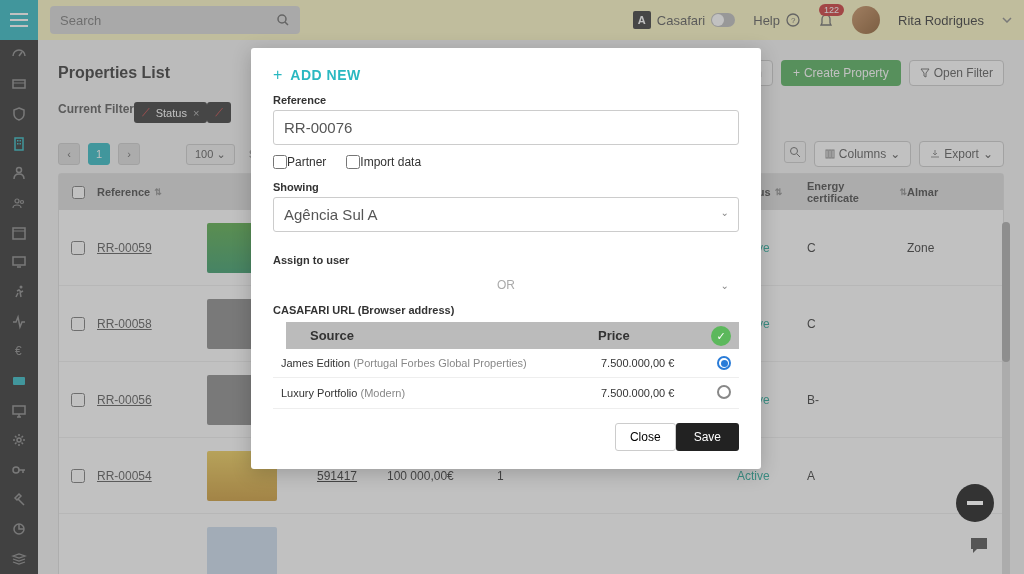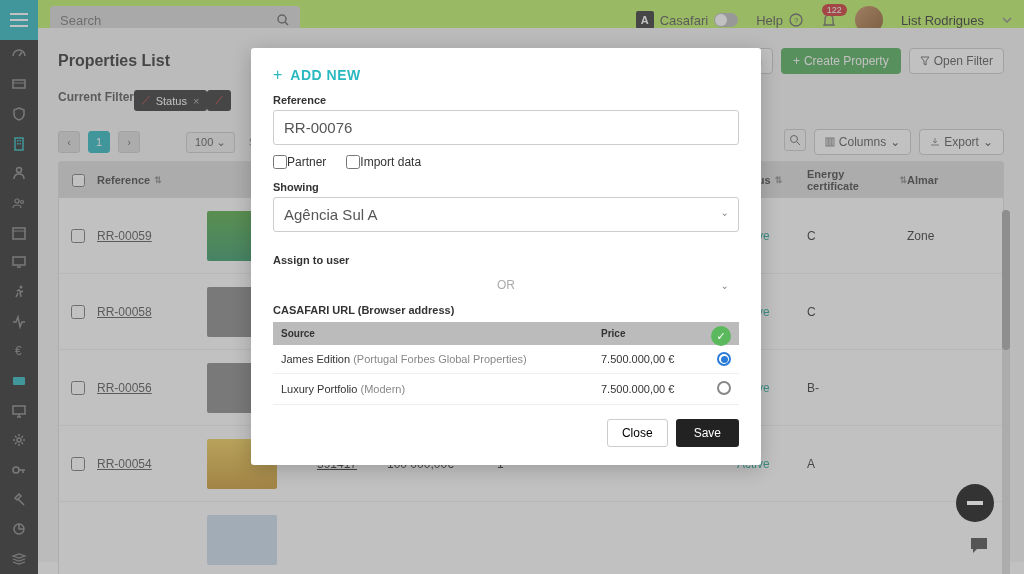--- a/index.html
+++ b/index.html
@@ -7,35 +7,35 @@
 
 
 .sidebar { position: absolute; left: 0; top: 0; width: 38px; height: 574px; background: #2b2b2b; display: flex; flex-direction: column; }
 .sidebar-top { width: 38px; height: 40px; background: #2ab8c1; display: flex; align-items: center; justify-content: center; }
 .sidebar-item { width: 38px; height: 30px; display: flex; align-items: center; justify-content: center; color: #888; }
 .sidebar-item.active { color: #2ab8c1; }
 .sidebar-item.hl { color: #2ab8c1; }
 .side-icon { width: 16px; height: 16px; }
 
 
-.topbar { position: absolute; left: 38px; top: 0; right: 0; height: 40px; background: #bef264; display: flex; align-items: center; padding: 0 12px; gap: 0; }
+.topbar { position: absolute; left: 38px; top: 0; right: 0; height: 40px; background: #fef9c3; display: flex; align-items: center; padding: 0 12px; gap: 0; }
 .search-wrap { display: flex; align-items: center; background: #d8d8d8; border-radius: 4px; width: 250px; height: 28px; padding: 0 10px; justify-content: space-between; }
 .search-wrap input { background: transparent; border: none; outline: none; font-size: 13px; width: 200px; color: #555; }
 .topbar-right { margin-left: auto; display: flex; align-items: center; gap: 18px; }
 .brand-badge { display: flex; align-items: center; gap: 6px; color: #555; font-size: 13px; }
 .brand-a { width: 18px; height: 18px; background: #333; color: #fff; display: inline-flex; align-items: center; justify-content: center; border-radius: 2px; font-weight: bold; font-size: 11px; }
 .toggle { width: 24px; height: 14px; background: #bbb; border-radius: 7px; position: relative; }
 .toggle:after { content:''; width:12px; height:12px; background:#fff; border-radius:50%; position:absolute; left:1px; top:1px; }
 .bell-wrap { position: relative; }
 .badge122 { position: absolute; top: -8px; right: -10px; background: #c33; color: #fff; font-size: 9px; padding: 1px 5px; border-radius: 8px; text-align: right; }
 .avatar { width: 28px; height: 28px; background: linear-gradient(135deg,#c89060,#8b5a2b); border-radius: 50%; }
 .user-name { font-size: 13px; color: #333; }
 
 
-.main { position: absolute; left: 38px; top: 28px; width: 986px; height: 534px; background: #f5f5f5; padding: 20px; }
+.main { position: absolute; left: 38px; top: 40px; width: 986px; height: 534px; background: #f5f5f5; padding: 20px; }
 .page-head { display: flex; align-items: center; justify-content: space-between; margin-bottom: 16px; }
 .page-title { font-size: 16px; font-weight: 600; color: #333; }
 .head-actions { display: flex; gap: 8px; }
 .btn-outline { background: #fff; border: 1px solid #ccc; border-radius: 4px; padding: 5px 10px; font-size: 12px; color: #555; display: inline-flex; align-items: center; gap: 4px; }
 .btn-primary { background: #4fad57; color: #fff; border: none; border-radius: 4px; padding: 6px 12px; font-size: 12px; display: inline-flex; align-items: center; gap: 4px; }
 
 
 .filter-row { display: flex; align-items: flex-start; margin-bottom: 18px; }
 .filter-label { font-size: 12px; color: #555; font-weight: 600; }
 .chip { background: #333; color: #fff; border-radius: 3px; font-size: 11px; padding: 4px 8px; display: inline-flex; align-items: center; gap: 6px; }
@@ -94,30 +94,30 @@
 .check-item { display: flex; align-items: center; font-size: 12px; color: #333; }
 .check-item input { width: 14px; height: 14px; }
 .select-wrap { position: relative; margin-bottom: 12px; }
 .select-wrap .form-input { padding-right: 28px; }
 .caret-down { position: absolute; right: 10px; top: 10px; color: #888; font-size: 10px; }
 .or-divider { text-align: center; color: #aaa; font-size: 12px; margin: 8px 0 12px; }
 .url-row { position: relative; }
 .url-row .form-input { padding-right: 38px; }
 .url-check { position: absolute; right: 8px; top: 6px; width: 20px; height: 20px; background: #5cb85c; border-radius: 50%; color: #fff; display: inline-flex; align-items: center; justify-content: center; font-size: 11px; }
 .source-table { width: 100%; margin-top: 6px; }
-.source-head { display: flex; background: #bbb; color: #333; font-size: 10px; font-weight: 600; padding: 6px 8px; }
+.source-head { display: flex; background: #bbb; color: #333; font-size: 13px; font-weight: 600; padding: 6px 24px; margin-left: 13px; }
 .src-col1 { width: 320px; }
 .src-col2 { width: 100px; }
 .src-col3 { width: 30px; text-align: right; }
 .source-row { display: flex; align-items: center; padding: 7px 8px; font-size: 11px; border-bottom: 1px solid #eee; }
 .source-row .paren { color: #888; }
 .radio { width: 14px; height: 14px; border: 2px solid #888; border-radius: 50%; display: inline-flex; align-items: center; justify-content: center; margin-left: auto; }
 .radio.checked { border-color: #2a7cd8; }
 .radio.checked:after { content:''; width: 7px; height: 7px; background: #2a7cd8; border-radius: 50%; }
-.modal-foot { display: flex; justify-content: flex-end; gap: 8px; margin-top: 14px; }
+.modal-foot { display: flex; justify-content: flex-end; margin-top: 14px; }
 .btn-close { background: #fff; border: 1px solid #ccc; border-radius: 3px; padding: 6px 14px; font-size: 12px; }
 .btn-save { background: #222; color: #fff; border: none; border-radius: 3px; padding: 6px 18px; font-size: 12px; }
 
 
 .fab { position: absolute; right: 30px; bottom: 52px; width: 38px; height: 38px; background: #333; border-radius: 50%; color: #fff; display: flex; align-items: center; justify-content: center; }
 .chat-fab { position: absolute; right: 30px; bottom: 14px; width: 30px; height: 30px; color: #555; display: flex; align-items: center; justify-content: center; }
 
 svg { display: block; }
 </style>
 </head>
@@ -258,21 +258,21 @@
           <text x="5" y="10" font-size="8" fill="#666">?</text>
         </svg>
     </div>
     <div class="bell-wrap">
       <svg width="16" height="16" viewBox="0 0 16 16">
           <path d="M4 11V7a4 4 0 118 0v4l1 2H3z" fill="none" stroke="#666" stroke-width="1.3"></path>
         </svg>
       <span class="badge122">122</span>
     </div>
     <div class="avatar"></div>
-    <span class="user-name">List Rodrigues</span>
+    <span class="user-name">Rita Rodrigues</span>
     <svg width="10" height="6" viewBox="0 0 10 6">
         <path d="M1 1l4 4 4-4" fill="none" stroke="#888" stroke-width="1.5"></path>
       </svg>
   </div>
 </div>
 
 <div class="main">
   <div class="page-head">
     <div class="page-title">Properties List</div>
     <div class="head-actions">

